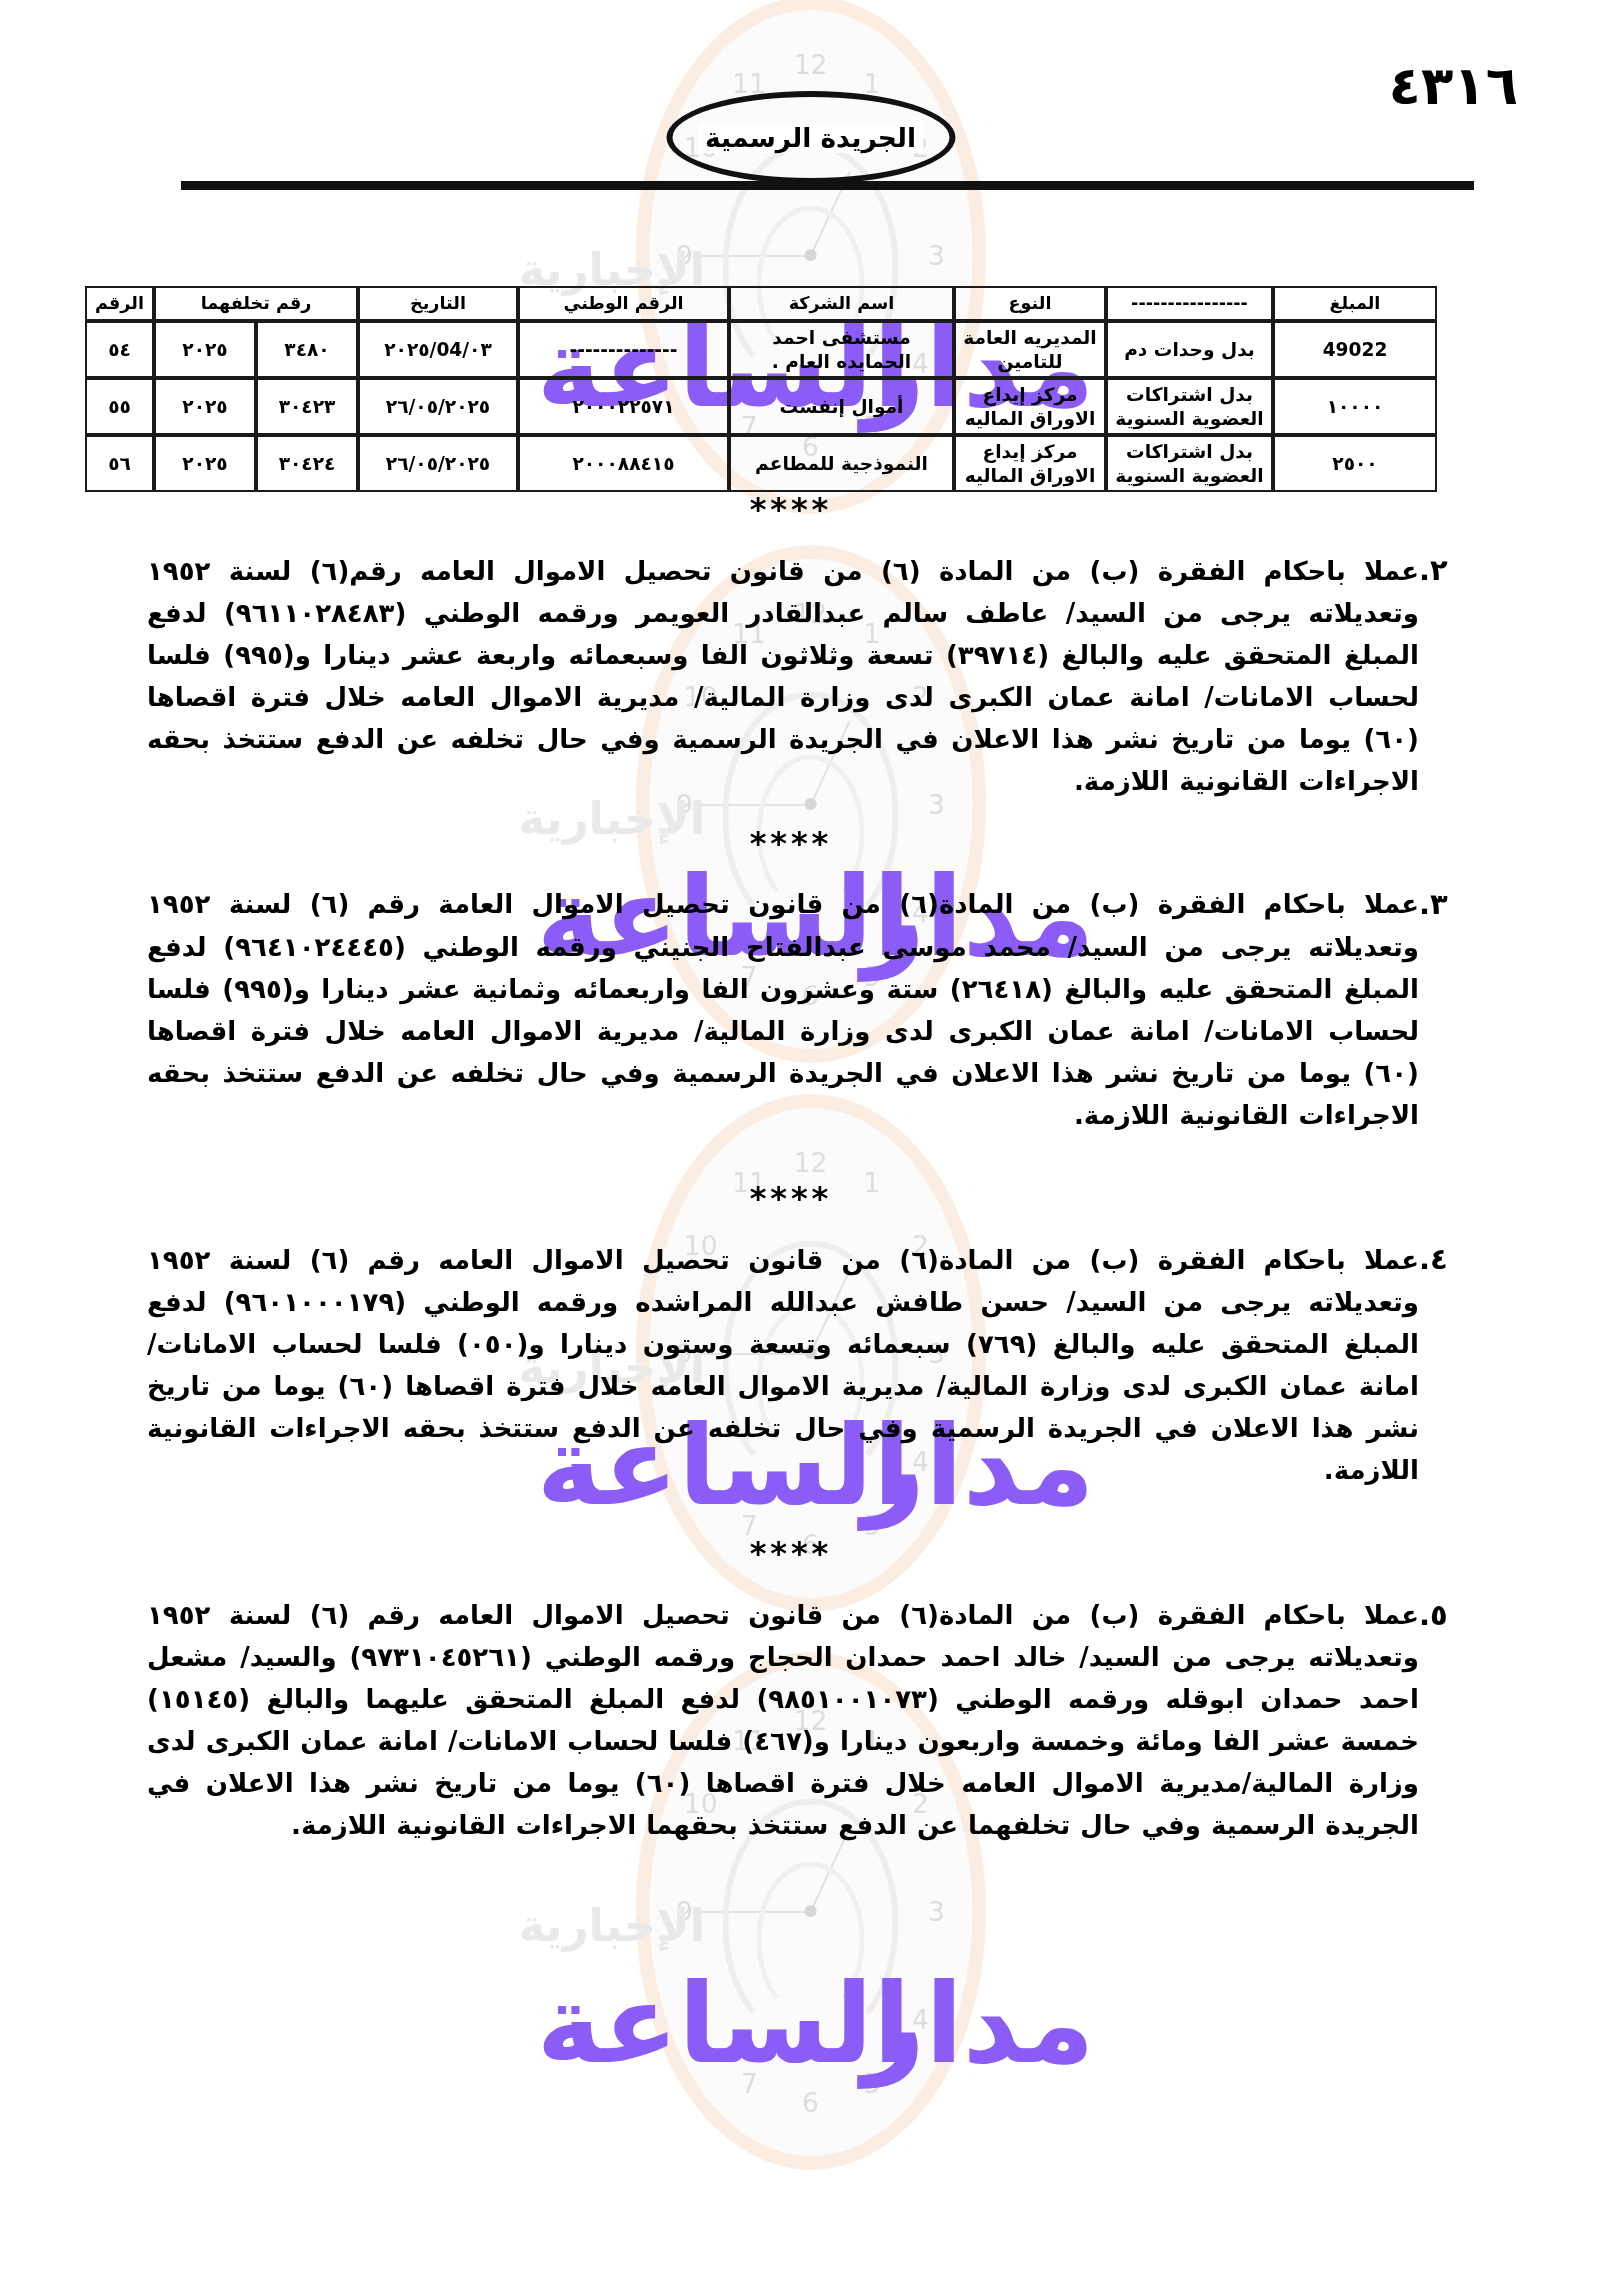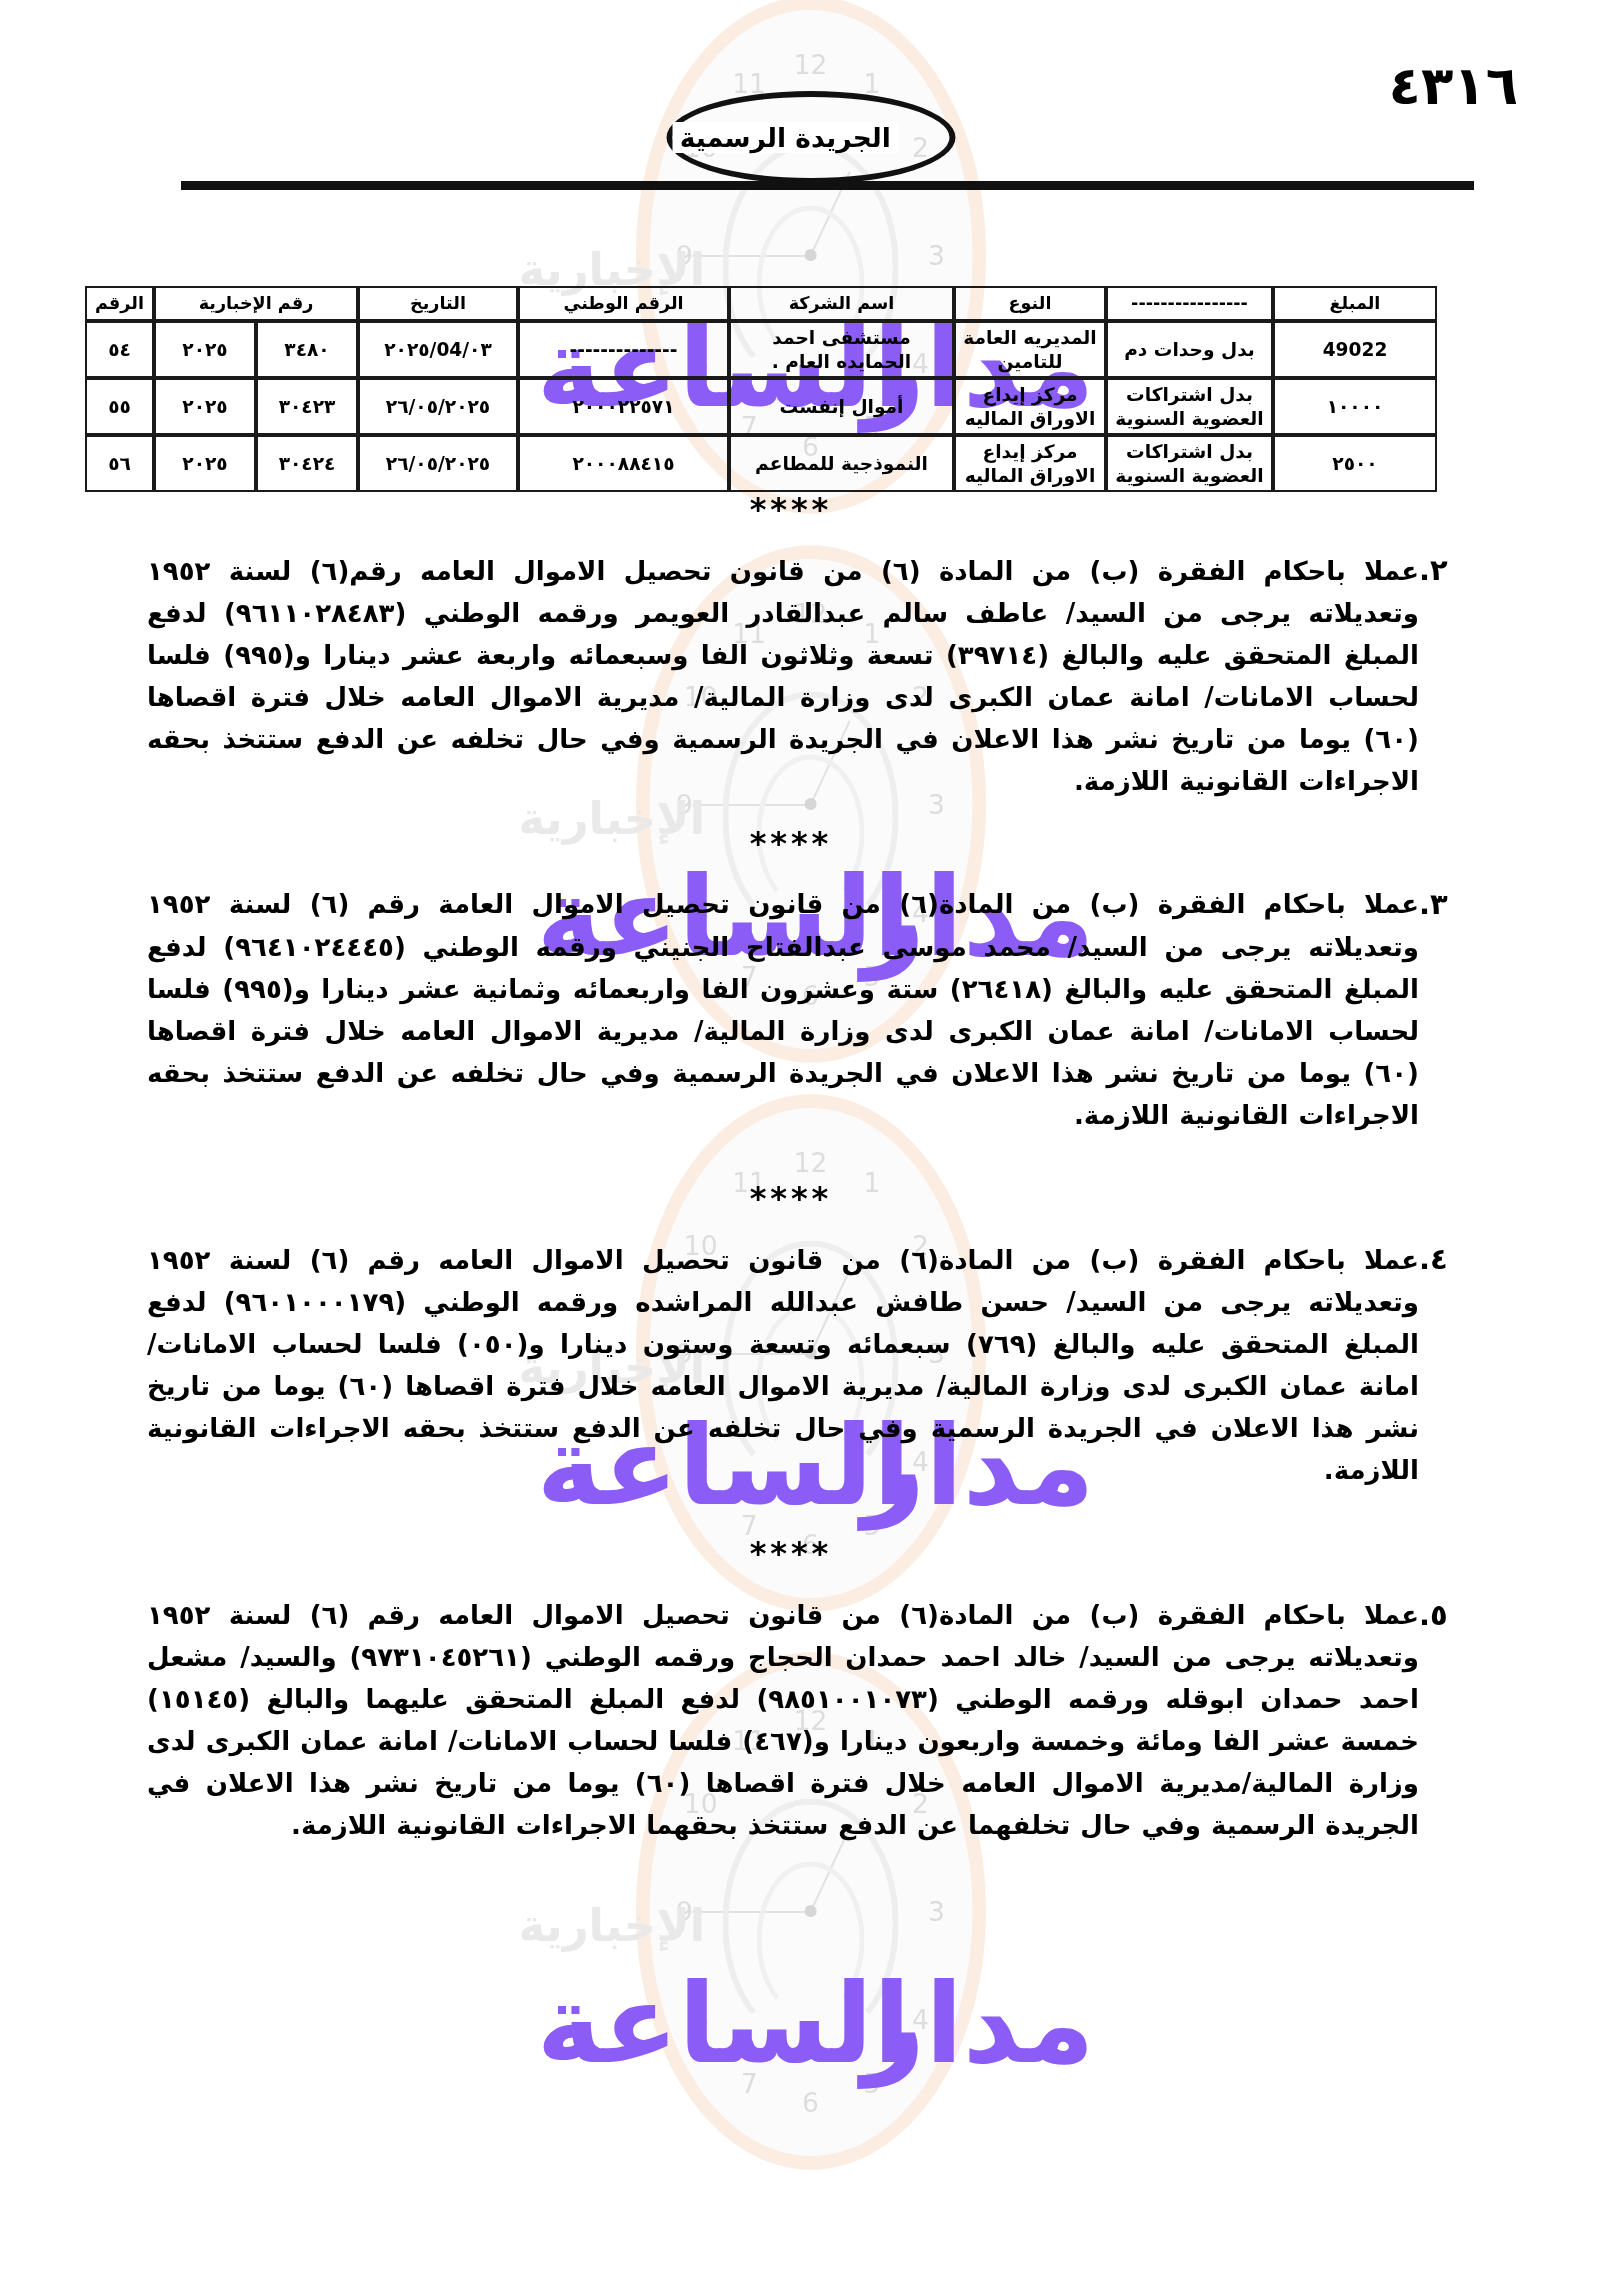--- a/index.html
+++ b/index.html
@@ -129,21 +129,21 @@
     position: absolute;
     left: 50%;
     transform: translateX(-50%);
     top: 91px;
     width: 289px; height: 93px;
     border: 6.9px solid #111;
     border-radius: 50%;
     background: transparent;
     display: flex;
     align-items: center;
-    justify-content: flex-end;
+    justify-content: center;
   }
   .header-oval-label {
     font-size: 26.5px;
     font-weight: bold;
     font-family: "DejaVu Sans", sans-serif;
     background: #fff;
     padding: 0 7.8px;
   }
 
   
@@ -355,21 +355,21 @@
 <div class="table-wrap">
   <table class="claims">
     <thead>
       <tr>
         <th class="c-amt">المبلغ</th>
         <th class="c-dash">----------------</th>
         <th class="c-type">النوع</th>
         <th class="c-comp">اسم الشركة</th>
         <th class="c-natid">الرقم الوطني</th>
         <th class="c-date">التاريخ</th>
-        <th class="c-claim" colspan="2">رقم الإخبارية</th>
+        <th class="c-claim" colspan="2">رقم تخلفهما</th>
         <th class="c-num">الرقم</th>
       </tr>
     </thead>
     <tbody>
       <tr>
         <td class="c-amt">49022</td>
         <td class="c-dash">بدل وحدات دم</td>
         <td class="c-type">المديريه العامة للتامين</td>
         <td class="c-comp">مستشفى احمد  الحمايده العام .</td>
         <td class="c-natid">--------------</td>

